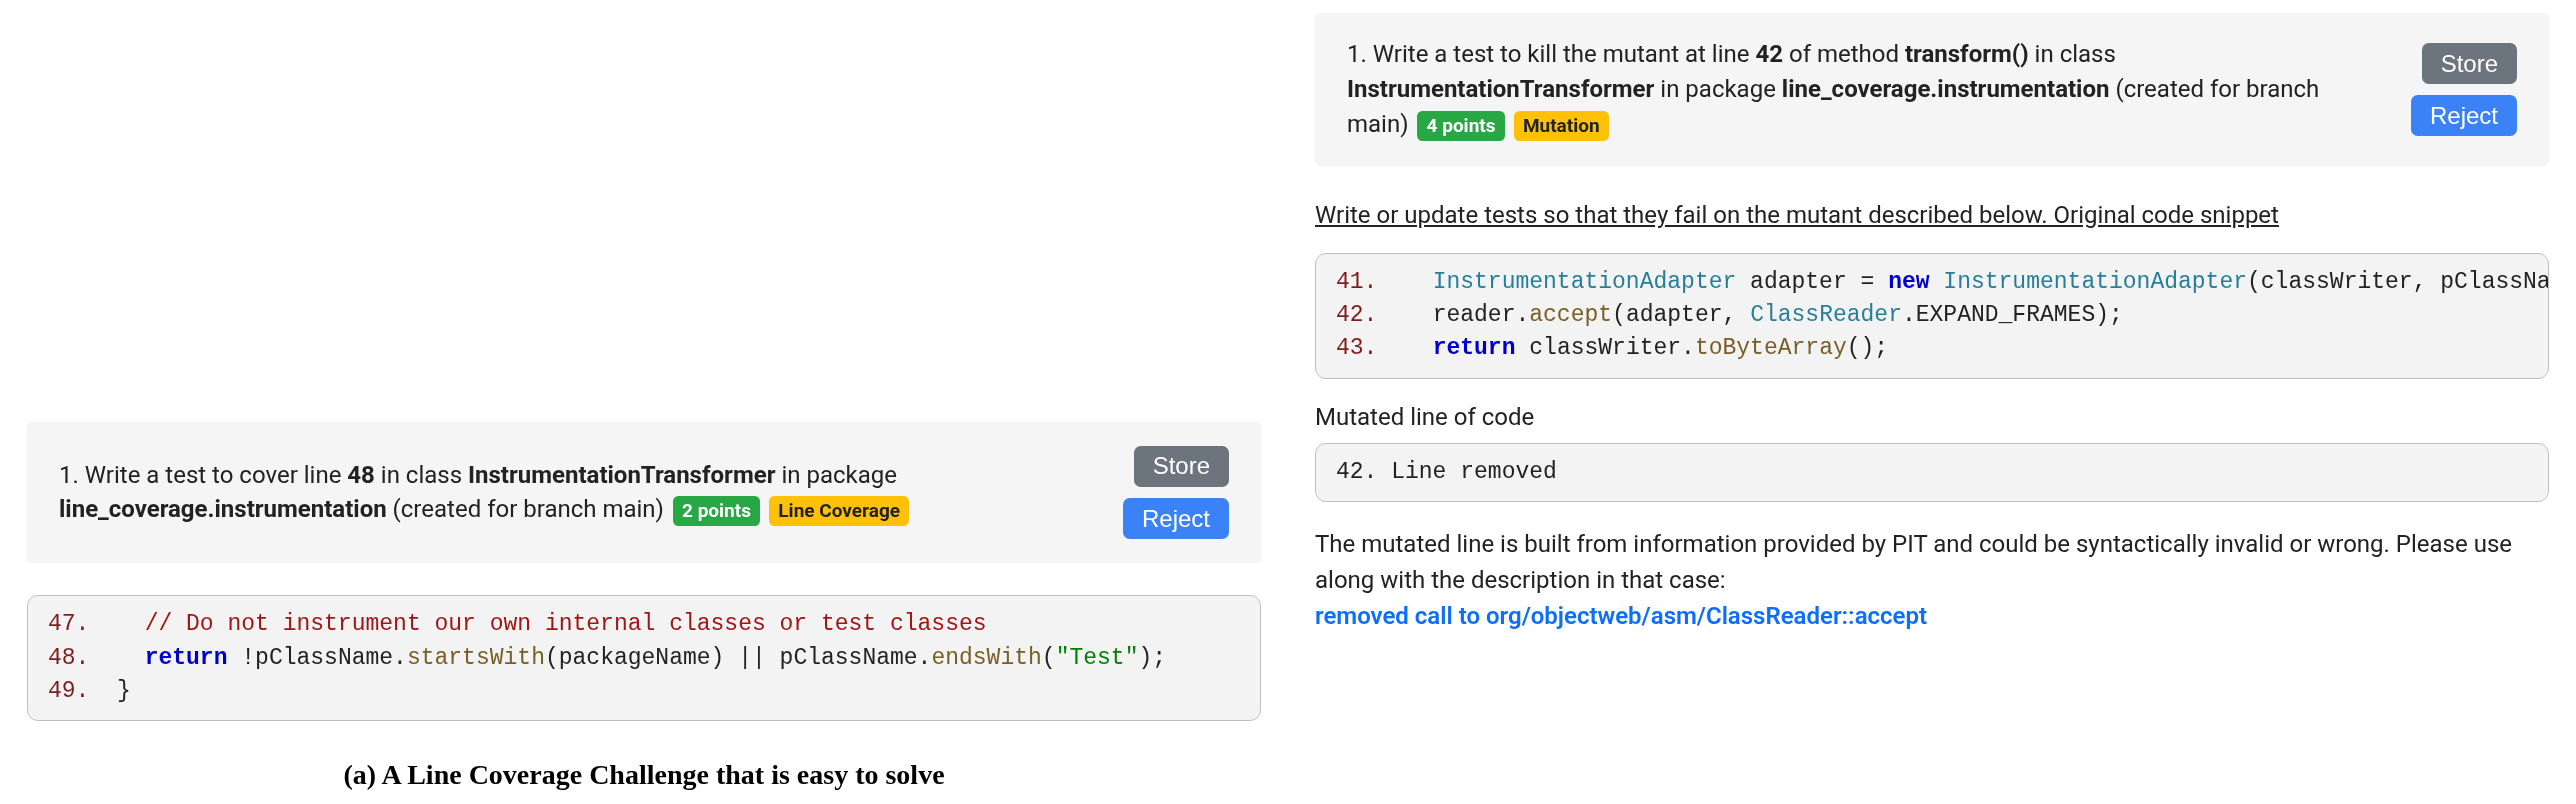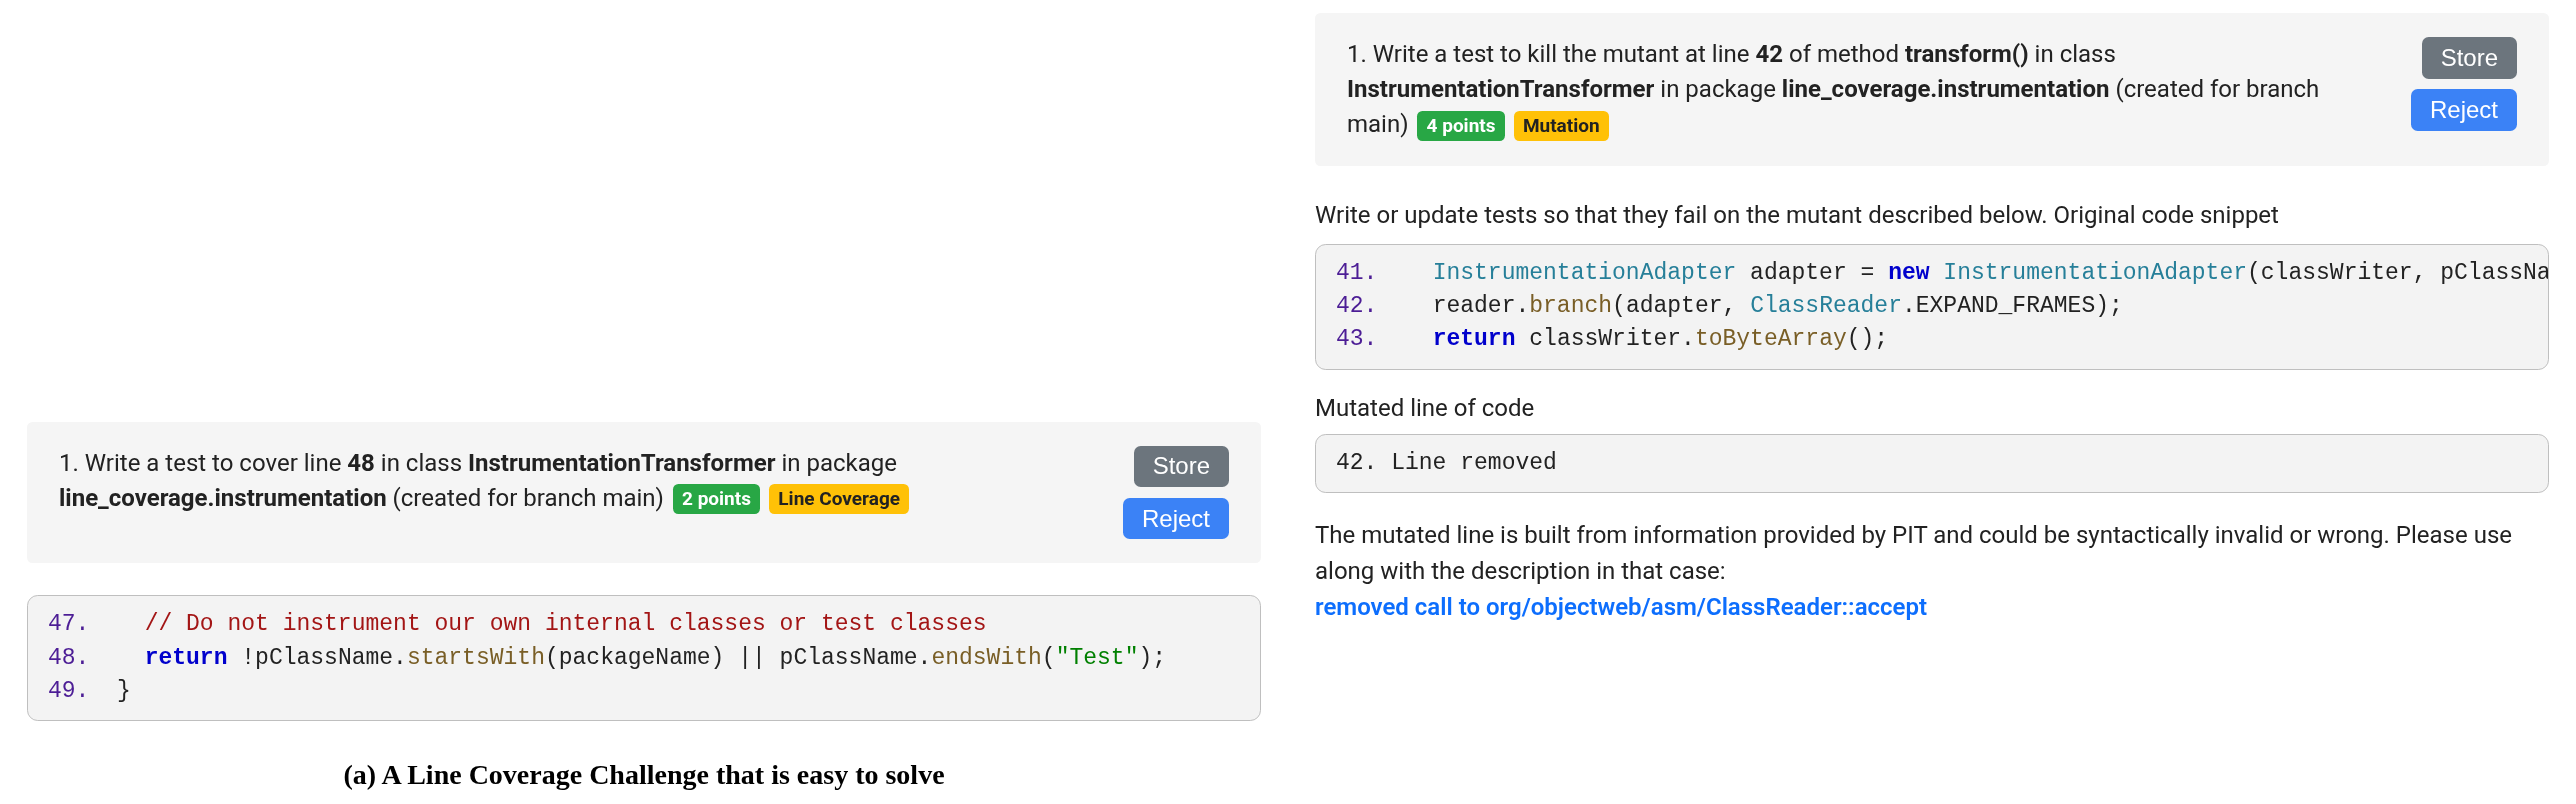--- a/index.html
+++ b/index.html
@@ -26,21 +26,21 @@
     justify-content: flex-end;
   }
   .panel-right {
     justify-content: flex-start;
   }
   .challenge-box {
     background: #f5f5f5;
     border-radius: 5.4px;
     padding: 24px 32px 24px 32px;
     display: flex;
-    align-items: flex-start;
+    align-items: center;
     gap: 16px;
     margin-bottom: 32px;
   }
   .challenge-text {
     flex: 1;
     font-size: 24px;
     line-height: 1.45;
     color: #222;
   }
   .challenge-text b {
@@ -88,37 +88,38 @@
     background: #6c757d;
     margin-left: 32px;
   }
   .btn-reject {
     background: #3b82f6;
   }
   .instruction {
     font-size: 24px;
     color: #222;
     line-height: 1.45;
-    margin-bottom: 11px;
+    margin-bottom: 20px;
+    text-decoration: underline;
   }
   .code-block {
     border: 1.3px solid #bfbfbf;
     border-radius: 10.7px;
     background: #f3f3f3;
     padding: 12px 20px;
     font-family: "Consolas", "Monaco", "Courier New", monospace;
     font-size: 23px;
     line-height: 1.45;
     white-space: pre;
     overflow: hidden;
     margin-bottom: 24px;
     color: #222;
   }
   .ln {
-    color: #4c1d95;
+    color: #7f1d1d;
   }
   .kw {
     color: #0000cc;
     font-weight: 700;
   }
   .type {
     color: #267f99;
   }
   .method {
     color: #795e26;
@@ -191,21 +192,21 @@
     </div>
     <div class="btn-col">
       <button class="btn btn-store">Store</button>
       <button class="btn btn-reject">Reject</button>
     </div>
   </div>
 
   <div class="instruction">Write or update tests so that they fail on the mutant described below. Original code snippet</div>
 
   <div class="code-block"><span class="ln">41.</span>    <span class="type">InstrumentationAdapter</span><span> adapter = </span><span class="kw">new</span><span> </span><span class="type">InstrumentationAdapter</span><span>(classWriter, pClassName);</span>
-<span class="ln">42.</span>    <span>reader.</span><span class="method">branch</span><span>(adapter, </span><span class="type">ClassReader</span><span>.EXPAND_FRAMES);</span>
+<span class="ln">42.</span>    <span>reader.</span><span class="method">accept</span><span>(adapter, </span><span class="type">ClassReader</span><span>.EXPAND_FRAMES);</span>
 <span class="ln">43.</span>    <span class="kw">return</span><span> classWriter.</span><span class="method">toByteArray</span><span>();</span></div>
 
   <div class="mutation-label">Mutated line of code</div>
 
   <div class="code-block">42. Line removed</div>
 
   <div class="mutation-desc">
     <span>The mutated line is built from information provided by PIT and could be syntactically invalid or wrong. Please use along with the description in that case:</span><br>
     <span class="mutation-link">removed call to org/objectweb/asm/ClassReader::accept</span>
   </div>

